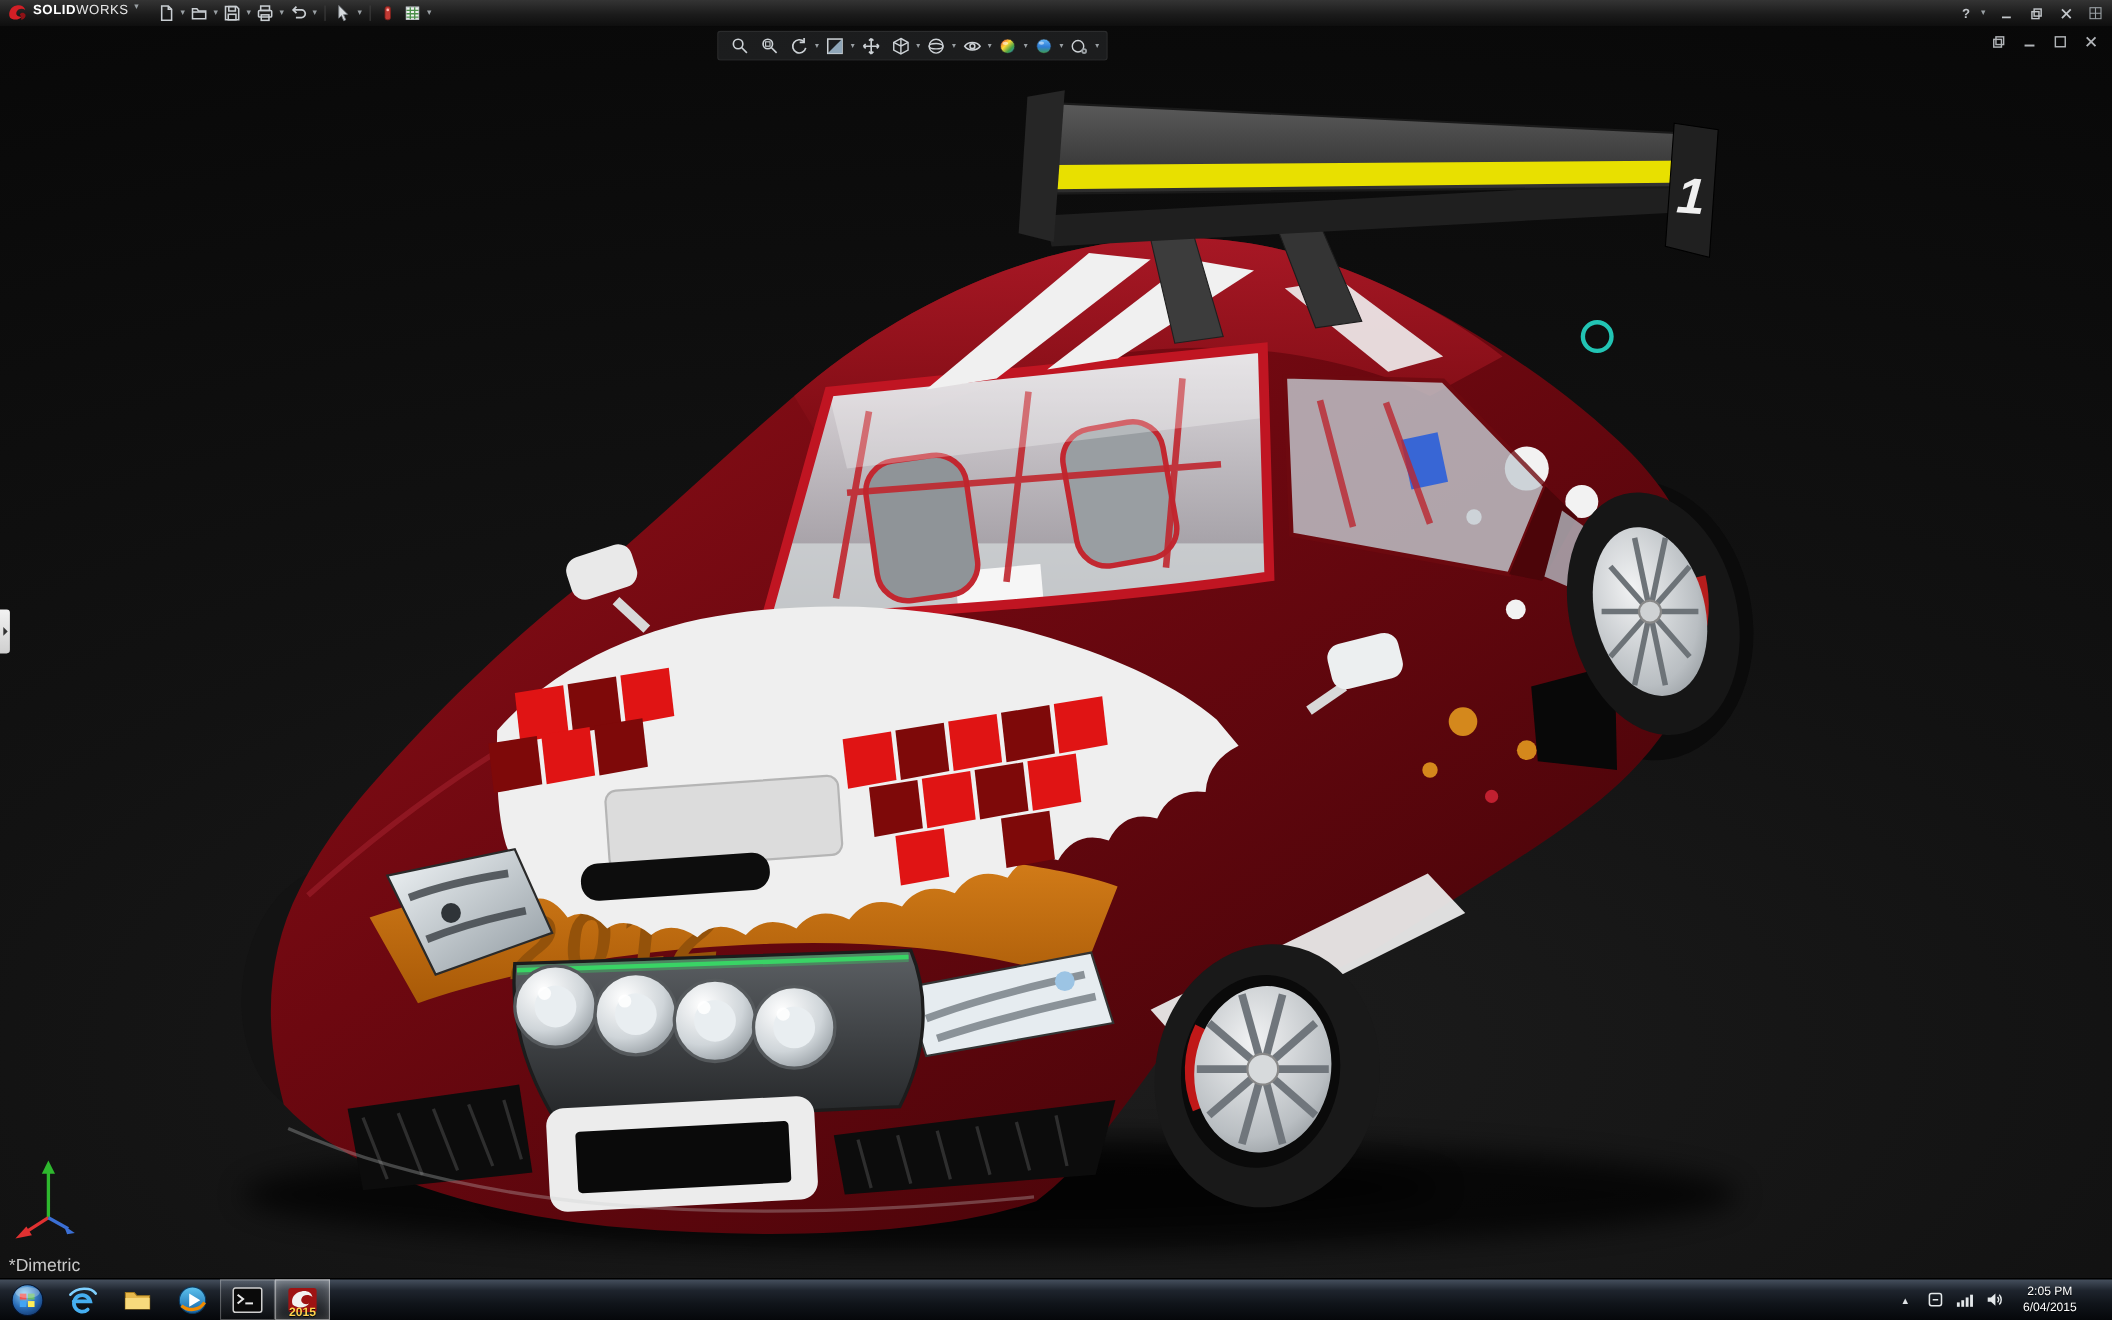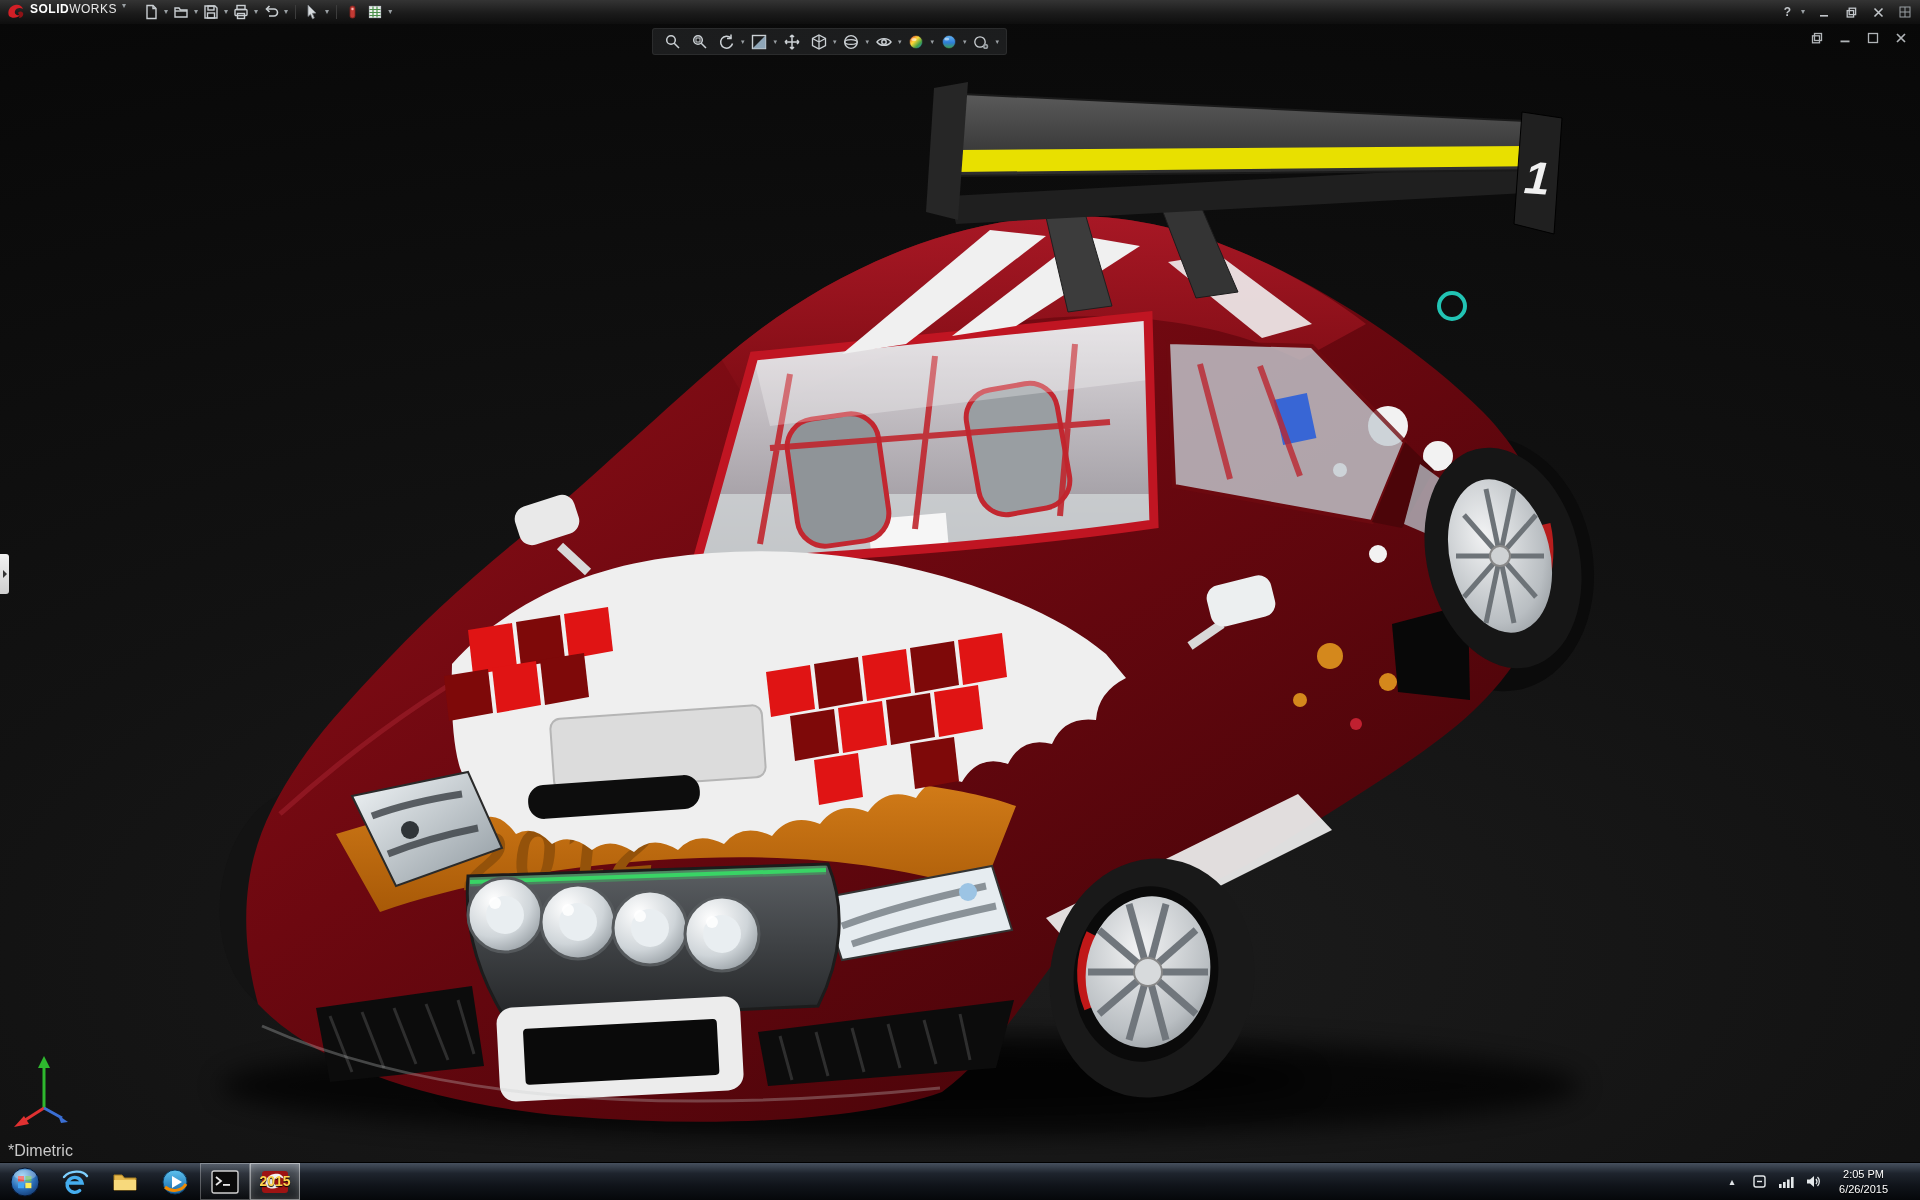--- a/index.html
+++ b/index.html
@@ -48,22 +48,22 @@
   
   .taskbar { position:absolute; bottom:0; left:0; right:0; height:38px;
     background:linear-gradient(#46505e 0%, #1e242d 28%, #10141a 60%, #05070a 100%);
     border-top:1px solid #000; display:flex; align-items:stretch; z-index:30; }
   .task-btn { width:50px; display:flex; align-items:center; justify-content:center;
     position:relative; }
   .task-btn.open { box-shadow:inset 0 0 0 1px rgba(255,255,255,.28);
     background:linear-gradient(rgba(255,255,255,.10), rgba(255,255,255,.02)); }
   .task-btn.active { box-shadow:inset 0 0 0 1px rgba(255,255,255,.4), inset 0 0 10px rgba(255,255,255,.25);
     background:linear-gradient(rgba(255,255,255,.22), rgba(255,255,255,.06)); }
-  .sw-badge { position:absolute; bottom:11px; left:0; right:0; text-align:center;
-    font-size:14px; font-weight:bold; color:#ffd34d; text-shadow:0 1px 1px #000; }
+  .sw-badge { position:absolute; bottom:1px; left:0; right:0; text-align:center;
+    font-size:11px; font-weight:bold; color:#ffd34d; text-shadow:0 1px 1px #000; }
   .tray { margin-left:auto; display:flex; align-items:center; gap:9px; padding-right:2px; }
   .tray-ic { display:flex; align-items:center; justify-content:center; width:18px; height:18px; }
   .clock { text-align:center; font-size:11px; line-height:1.3; color:#fff;
     text-shadow:0 1px 1px #000; padding:0 8px; }
   .show-desktop { width:13px; border-left:1px solid rgba(255,255,255,.35);
     background:linear-gradient(rgba(255,255,255,.08), rgba(0,0,0,.25)); }
 </style>
 </head>
 <body>
 
@@ -642,18 +642,18 @@
         </svg>
       </span>
       <span class="tray-ic">
         <svg width="16" height="15" viewBox="0 0 16 15">
           <polygon points="2,5.5 5,5.5 9,2 9,13 5,9.5 2,9.5" fill="#e4e8ea"></polygon>
           <path d="M11 5 A4 4 0 0 1 11 10 M12.5 3 A6.5 6.5 0 0 1 12.5 12" fill="none" stroke="#e4e8ea" stroke-width="1.3"></path>
         </svg>
       </span>
       <div class="clock">
         <div>2:05 PM</div>
-        <div>6/26/2015</div>
+        <div>6/04/2015</div>
       </div>
       <div class="show-desktop"></div>
     </div>
   </div>
 </div>
 
 </body></html>

